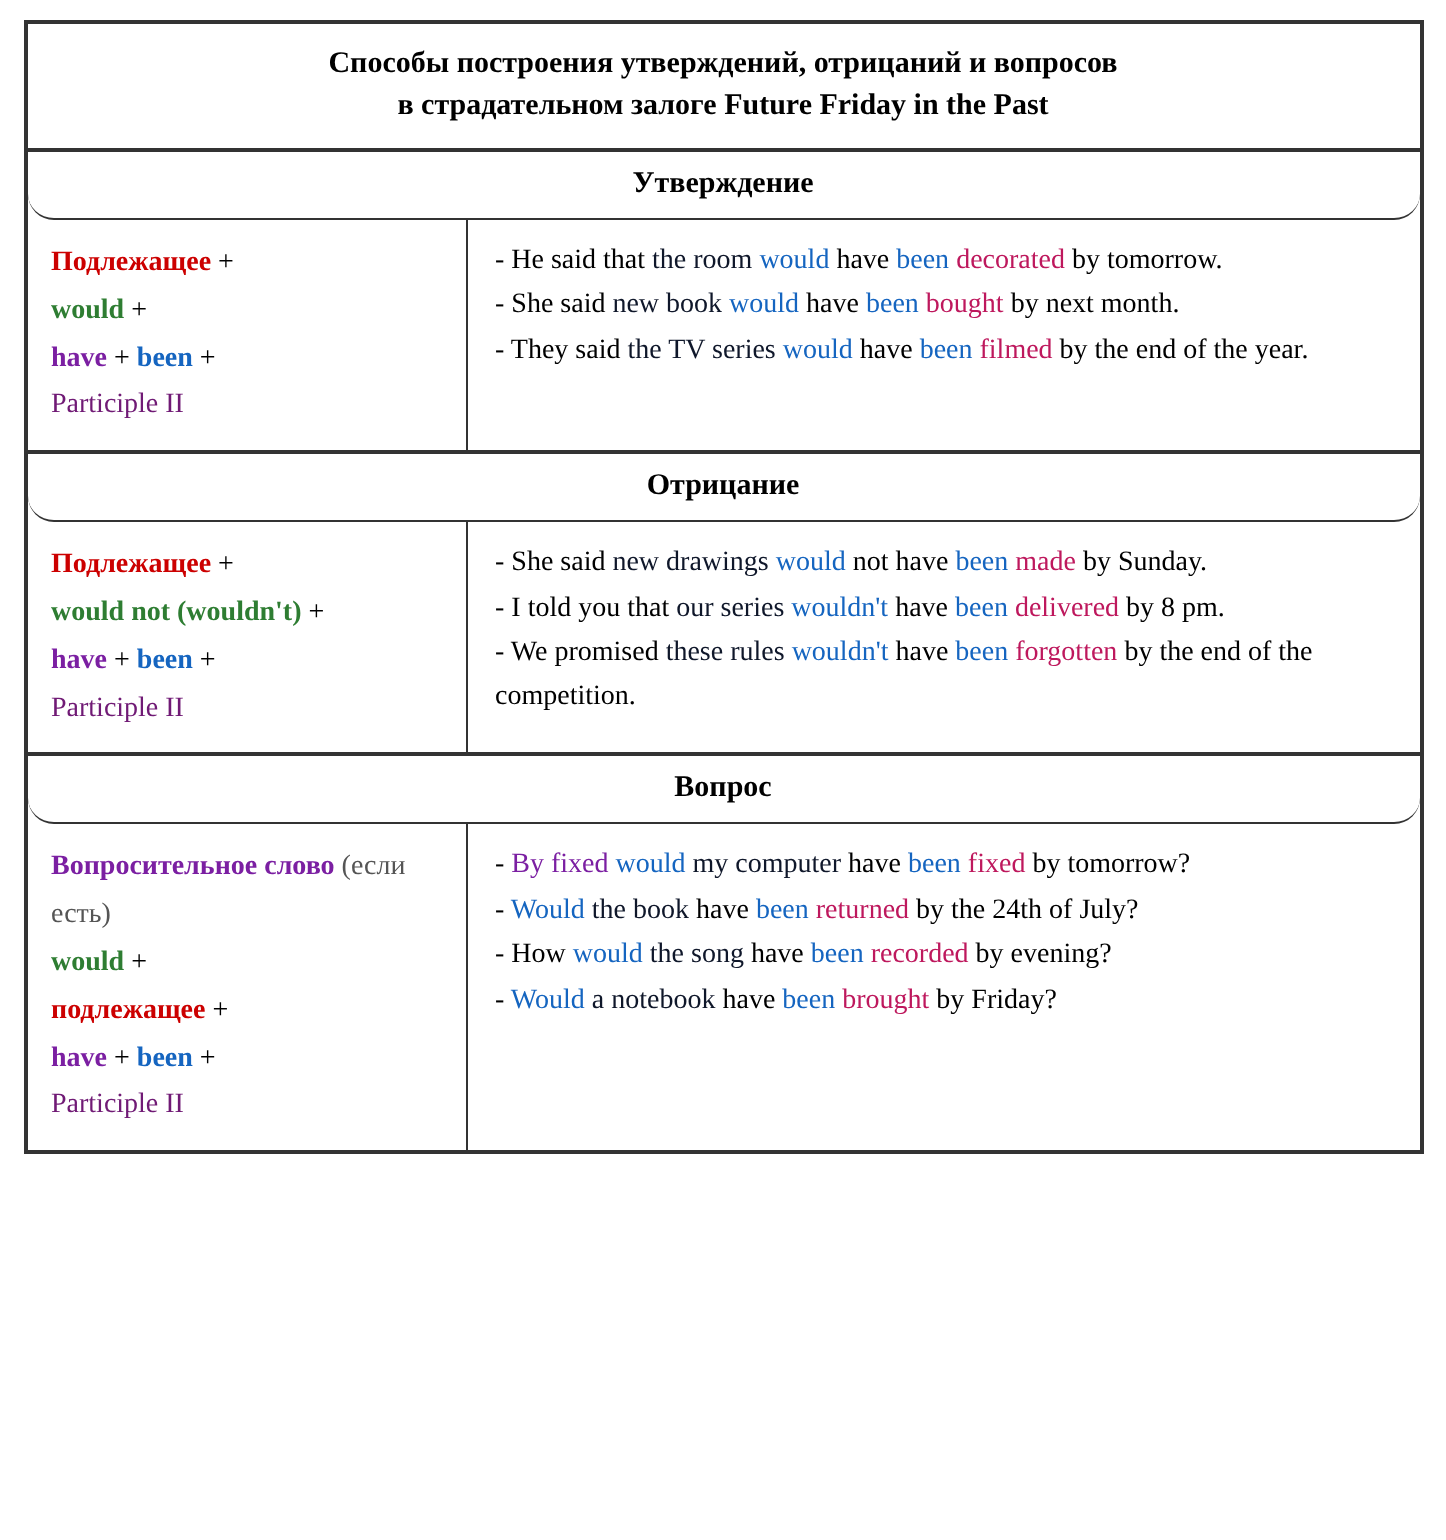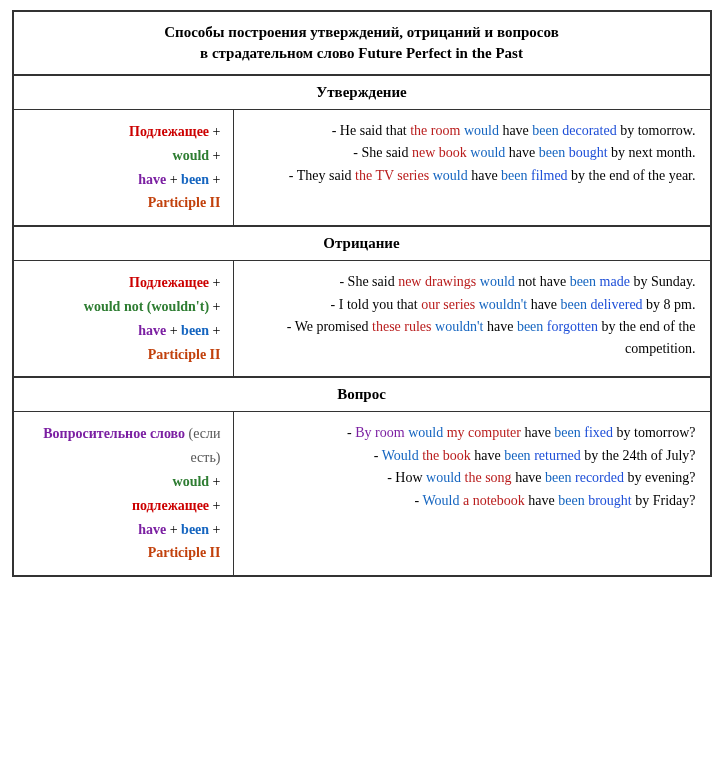--- a/index.html
+++ b/index.html
@@ -24,25 +24,25 @@
       border-bottom: 2px solid #333;
       line-height: 1.4;
     }
     .section-header {
       text-align: center;
       font-weight: bold;
       font-size: 15px;
       padding: 8px;
       border-bottom: 1.5px solid #333;
       background: #fff;
+      border-radius: 13px;
     }
     .two-col {
       display: flex;
       border-bottom: 1.5px solid #333;
-      text-align: right;
     }
     .two-col:last-child {
       border-bottom: none;
     }
     .left-col {
       width: 220px;
       min-width: 220px;
       border-right: 1.5px solid #333;
       padding: 10px 12px;
       line-height: 1.7;
@@ -59,36 +59,36 @@
     }
     .section-block:last-child {
       border-bottom: none;
     }
 
     
     .red { color: #cc0000; font-weight: bold; }
     .green { color: #2e7d32; font-weight: bold; }
     .blue { color: #1565c0; font-weight: bold; }
     .purple { color: #7b1fa2; font-weight: bold; }
-    .orange { color: #c2410c; font-weight: bold; margin-top: 12px; }
-    .green-norm { color: #b91c1c; }
+    .orange { color: #701a75; font-weight: normal; margin-top: 12px; }
+    .green-norm { color: #0f172a; }
     .blue-norm { color: #1565c0; }
     .purple-norm { color: #7b1fa2; }
-    .orange-norm { color: #1d4ed8; }
+    .orange-norm { color: #be185d; }
 
     
     .gray { color: #555; font-weight: normal; }
   </style>
 </head>
 <body>
 
 <div class="table-wrapper">
   <div class="title-row">
     <span>Способы построения утверждений, отрицаний и вопросов</span><br>
-    <span>в страдательном слово Future Perfect in the Past</span>
+    <span>в страдательном залоге Future Friday in the Past</span>
   </div>
 
   <div class="section-block">
     <div class="section-header">Утверждение</div>
     <div class="two-col">
       <div class="left-col">
         <span class="red">Подлежащее</span> +<br>
         <span class="green">would</span> +<br>
         <span class="purple">have</span> + <span class="blue">been</span> +<br>
         <span class="orange">Participle II</span>
@@ -122,20 +122,20 @@
     <div class="section-header">Вопрос</div>
     <div class="two-col">
       <div class="left-col">
         <span class="purple">Вопросительное слово</span> <span class="gray">(если есть)</span><br>
         <span class="green">would</span> +<br>
         <span class="red">подлежащее</span> +<br>
         <span class="purple">have</span> + <span class="blue">been</span> +<br>
         <span class="orange">Participle II</span>
       </div>
       <div class="right-col">
-        - <span class="purple-norm">By room</span> <span class="blue-norm">would</span> <span class="green-norm">my computer</span> have <span class="blue-norm">been</span> <span class="orange-norm">fixed</span> by tomorrow?<br>
+        - <span class="purple-norm">By fixed</span> <span class="blue-norm">would</span> <span class="green-norm">my computer</span> have <span class="blue-norm">been</span> <span class="orange-norm">fixed</span> by tomorrow?<br>
         - <span class="blue-norm">Would</span> <span class="green-norm">the book</span> have <span class="blue-norm">been</span> <span class="orange-norm">returned</span> by the 24th of July?<br>
         - How <span class="blue-norm">would</span> <span class="green-norm">the song</span> have <span class="blue-norm">been</span> <span class="orange-norm">recorded</span> by evening?<br>
         - <span class="blue-norm">Would</span> <span class="green-norm">a notebook</span> have <span class="blue-norm">been</span> <span class="orange-norm">brought</span> by Friday?
       </div>
     </div>
   </div>
 </div>
 
 </body></html>

